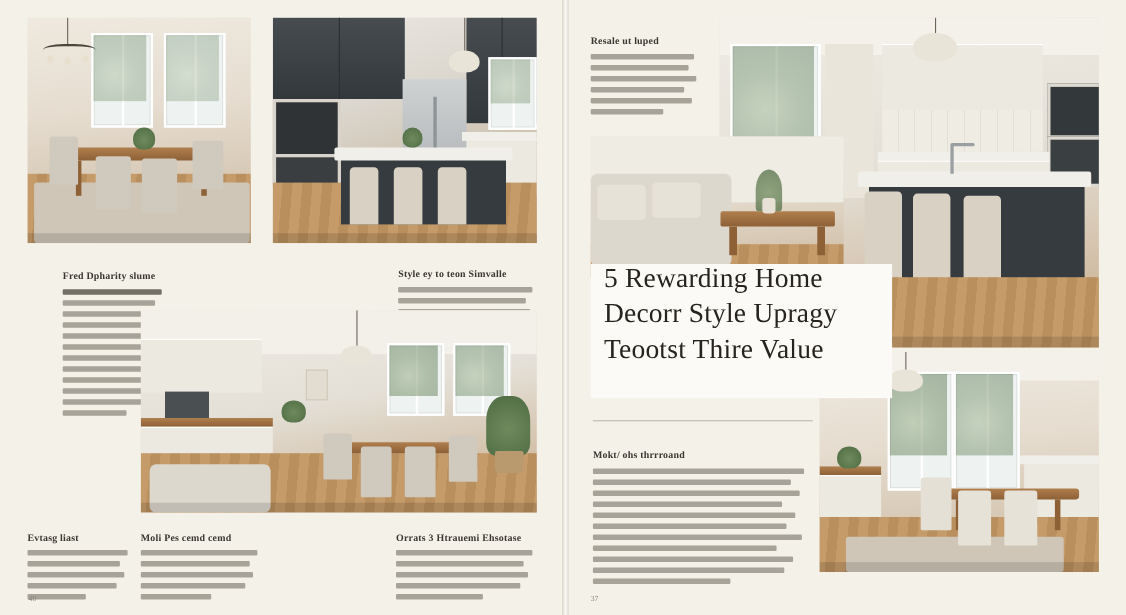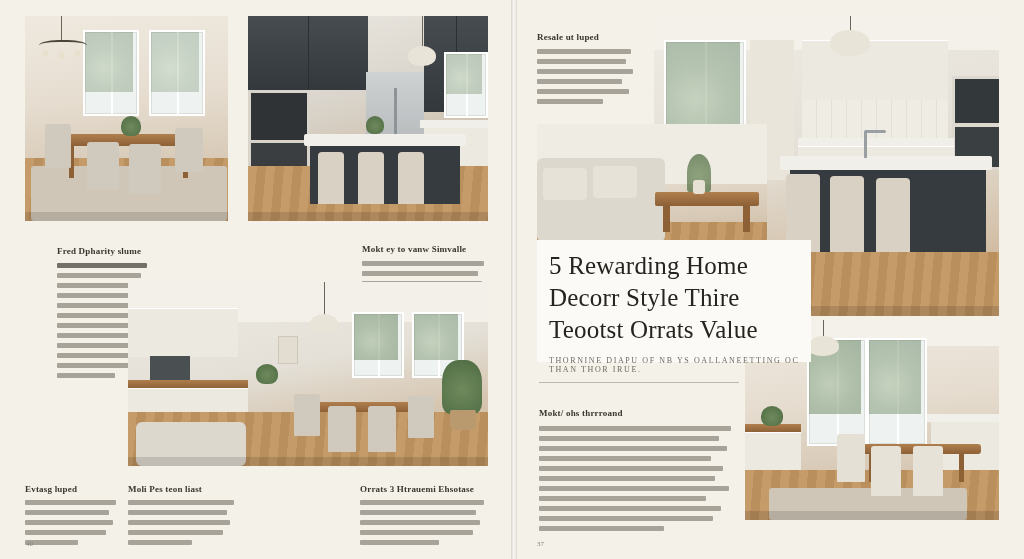--- a/index.html
+++ b/index.html
@@ -136,21 +136,21 @@
         <div class="ln" style="width:85%"></div>
         <div class="ln" style="width:95%"></div>
         <div class="ln" style="width:80%"></div>
         <div class="ln" style="width:92%"></div>
         <div class="ln" style="width:86%"></div>
         <div class="ln" style="width:60%"></div>
       </div>
     </div>
 
     <div class="txt col-lines" style="left:362px;top:244px;width:126px;">
-      <div class="small-hdl">Mokt ey to vanw Simvalle</div>
+      <div class="small-hdl">Style ey to teon Simvalle</div>
       <div style="margin-top:7px;">
         <div class="ln" style="width:97%"></div>
         <div class="ln" style="width:92%"></div>
         <div class="ln" style="width:95%"></div>
         <div class="ln" style="width:70%"></div>
       </div>
     </div>
 
     <div class="photo room-kitchen" style="left:128px;top:282px;width:360px;height:184px;">
       <div style="position:absolute;left:0;top:0;width:360px;height:40px;background:#f3f0e9;"></div>
@@ -172,31 +172,31 @@
       <div class="chair" style="left:280px;top:114px;width:26px;height:42px;"></div>
       <div class="plant" style="left:314px;top:78px;width:40px;height:54px;border-radius:40% 40% 20% 20%;"></div>
       <div style="position:absolute;left:322px;top:128px;width:26px;height:20px;background:#b99a6f;border-radius:2px 2px 5px 5px;"></div>
       <div class="sofa" style="left:8px;top:140px;width:110px;height:44px;"></div>
       <div class="plant" style="left:128px;top:82px;width:22px;height:20px;"></div>
       <div style="position:absolute;left:150px;top:54px;width:18px;height:26px;background:#e3ddd1;border:1px solid #cfc7b7;"></div>
       <div class="shadowline" style="left:0;top:175px;width:360px;height:9px;"></div>
     </div>
 
     <div class="txt col-lines" style="left:25px;top:484px;width:96px;">
-      <div class="small-hdl">Evtasg luped</div>
+      <div class="small-hdl">Evtasg liast</div>
       <div style="margin-top:6px;">
         <div class="ln" style="width:95%"></div>
         <div class="ln" style="width:88%"></div>
         <div class="ln" style="width:92%"></div>
         <div class="ln" style="width:84%"></div>
         <div class="ln" style="width:55%"></div>
       </div>
     </div>
     <div class="txt col-lines" style="left:128px;top:484px;width:110px;">
-      <div class="small-hdl">Moli Pes teon liast</div>
+      <div class="small-hdl">Moli Pes cemd cemd</div>
       <div style="margin-top:6px;">
         <div class="ln" style="width:96%"></div>
         <div class="ln" style="width:90%"></div>
         <div class="ln" style="width:93%"></div>
         <div class="ln" style="width:86%"></div>
         <div class="ln" style="width:58%"></div>
       </div>
     </div>
     <div class="txt col-lines" style="left:360px;top:484px;width:128px;">
       <div class="small-hdl">Orrats 3 Htrauemi Ehsotase</div>
@@ -264,25 +264,24 @@
       <div style="position:absolute;left:56px;top:42px;width:44px;height:32px;background:#e7e2d7;border-radius:4px;"></div>
       <div class="wood" style="left:118px;top:68px;width:104px;height:14px;border-radius:2px;"></div>
       <div style="position:absolute;left:126px;top:82px;width:7px;height:26px;background:#8d6036;"></div>
       <div style="position:absolute;left:206px;top:82px;width:7px;height:26px;background:#8d6036;"></div>
       <div class="plant" style="left:150px;top:30px;width:24px;height:38px;border-radius:50% 50% 10% 10%;opacity:.75;"></div>
       <div style="position:absolute;left:156px;top:56px;width:12px;height:14px;background:#e6e1d4;border-radius:3px;"></div>
       <div class="shadowline" style="left:0;top:120px;width:230px;height:8px;"></div>
     </div>
 
     <div class="white-card" style="left:24px;top:240px;width:274px;height:122px;z-index:20;"></div>
-    <div class="title-wrap" style="left:36px;top:250px;width:268px;">
+    <div class="title-wrap" style="left:36px;top:238px;width:268px;">
       <div class="title">5 Rewarding Home</div>
-      <div class="title">Decorr Style Thire</div>
-      <div class="title">Teootst Orrats Value</div>
-      <div class="subtitle">THORNINE DIAPU OF NB YS OALLANEETTING OC THAN THOR IRUE.</div>
+      <div class="title">Decorr Style Upragy</div>
+      <div class="title">Teootst Thire Value</div>
     </div>
 
     <div class="rule" style="left:26px;top:382px;width:200px;"></div>
 
     <div class="txt col-lines" style="left:26px;top:408px;width:196px;z-index:10;">
       <div class="small-hdl">Mokt/ ohs thrrroand</div>
       <div style="margin-top:8px;">
         <div class="ln" style="width:98%"></div>
         <div class="ln" style="width:92%"></div>
         <div class="ln" style="width:96%"></div>

